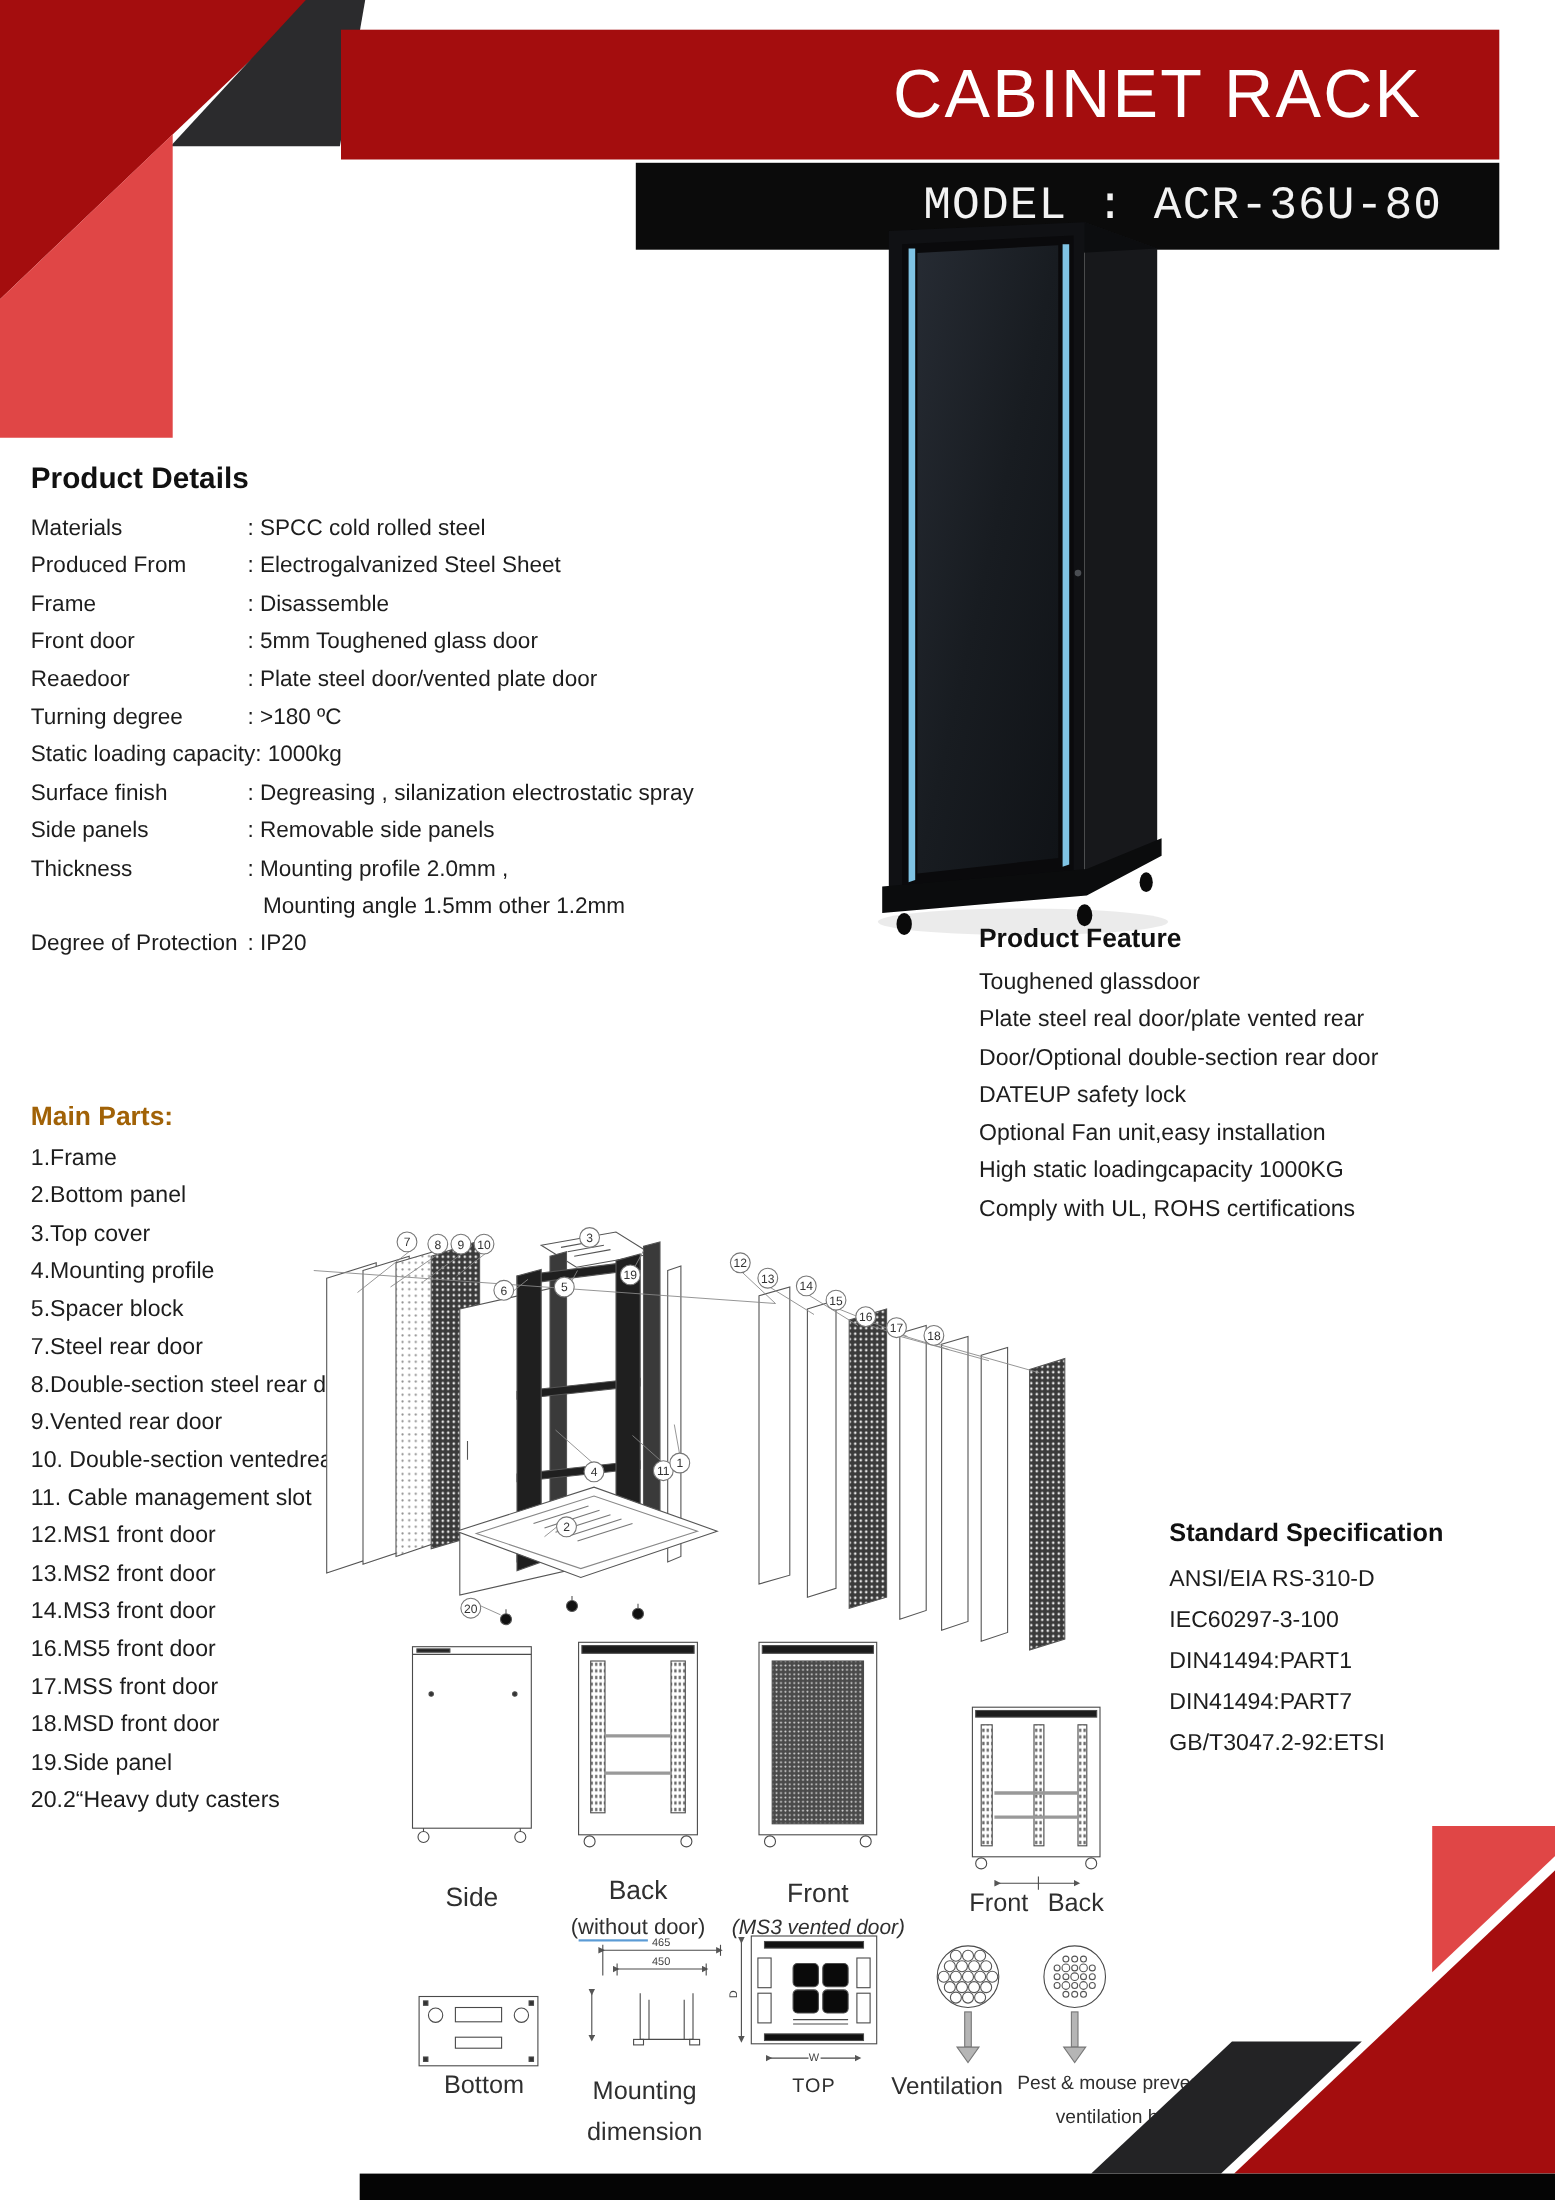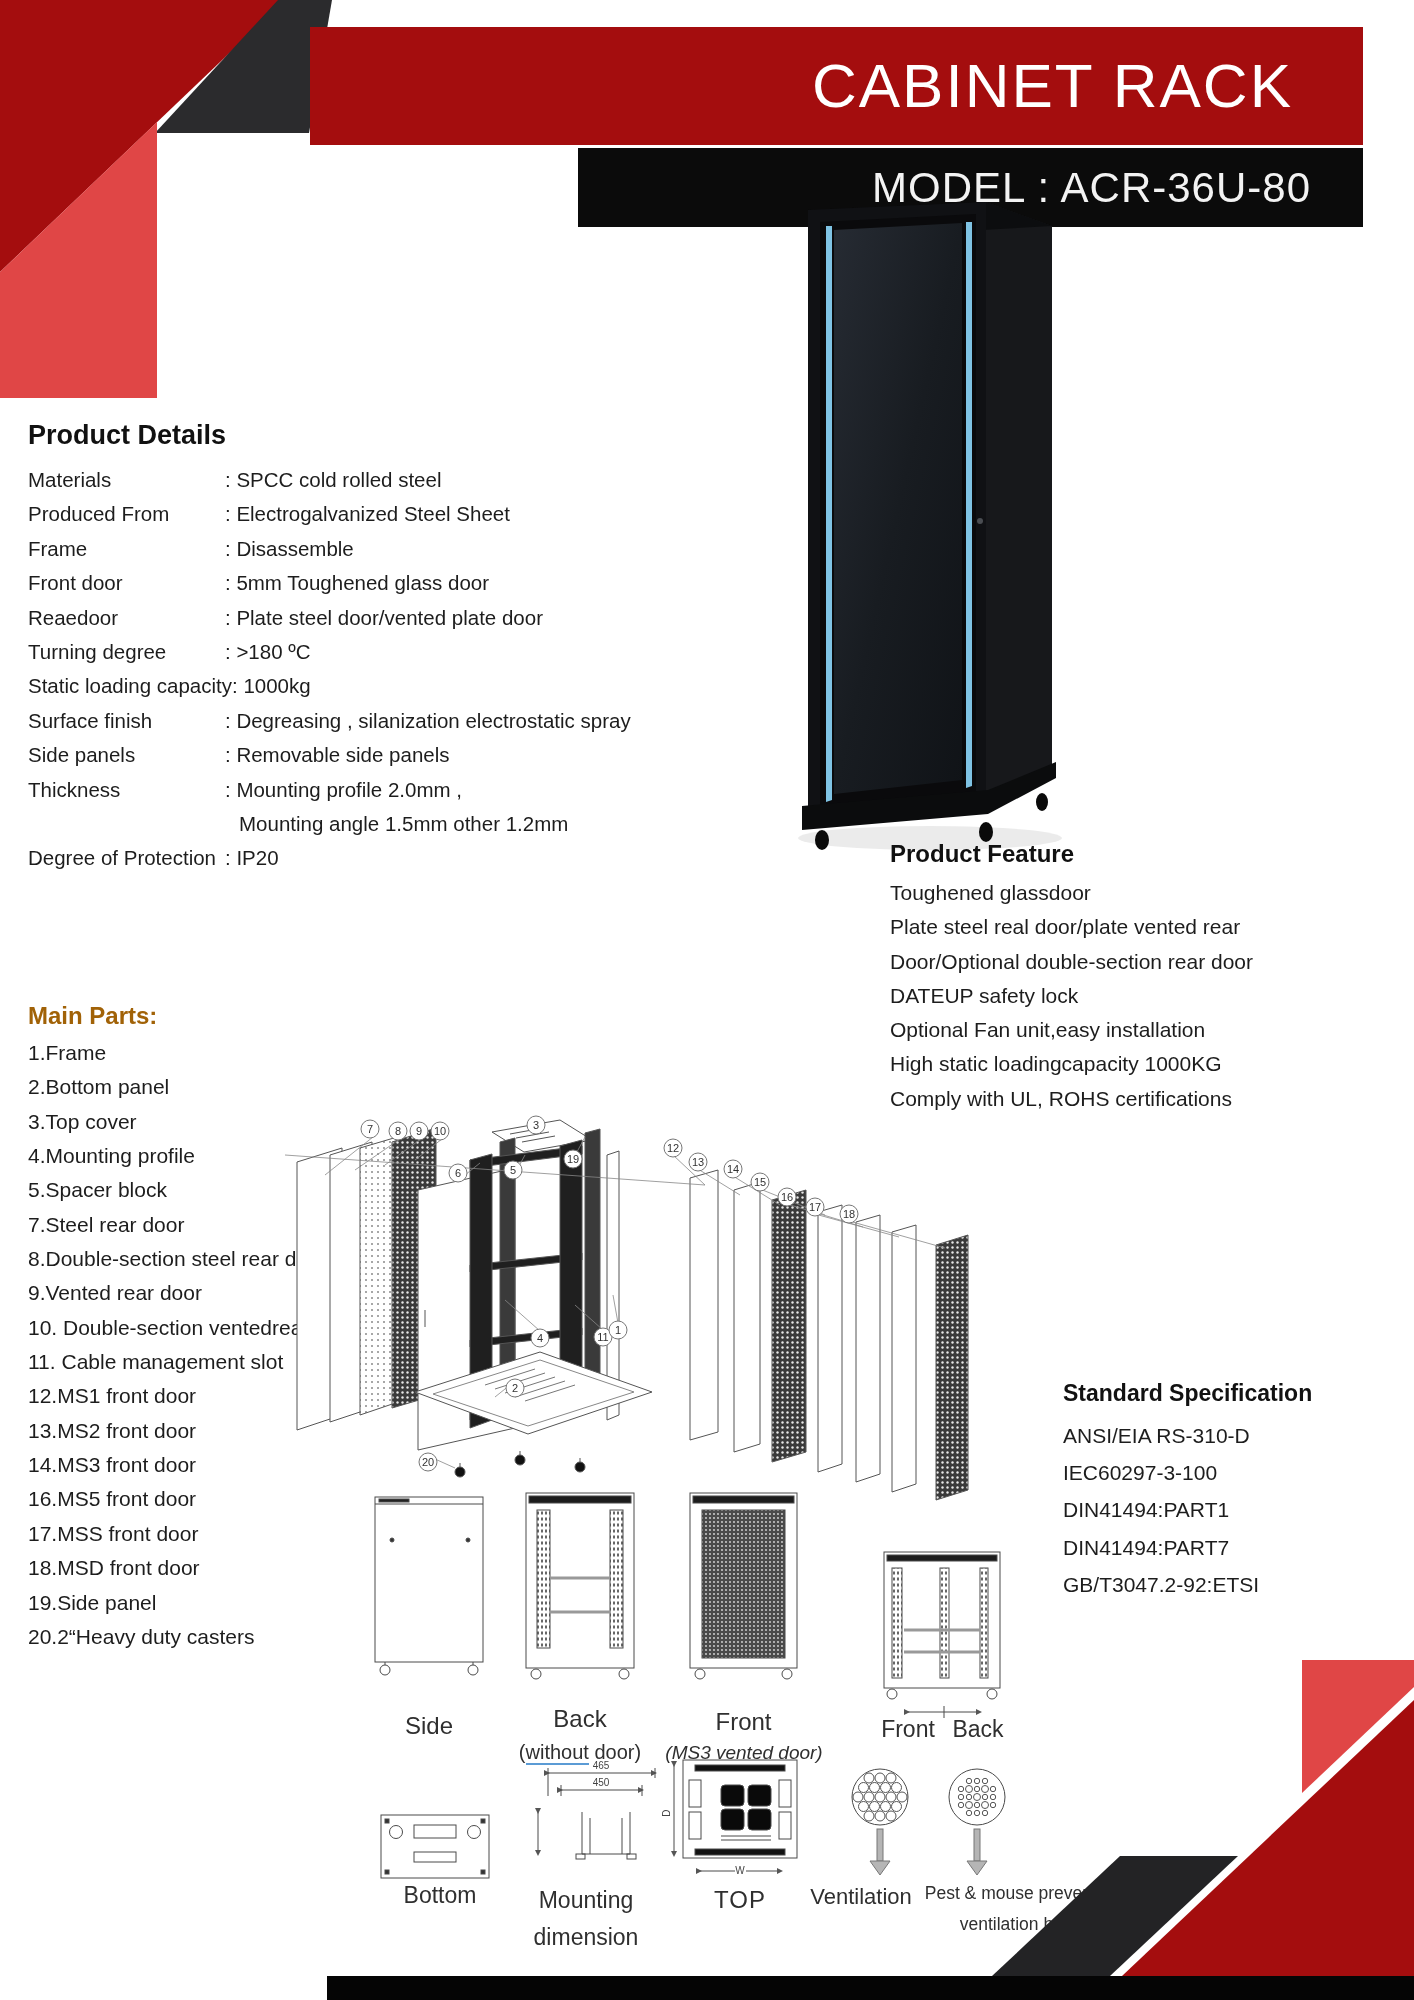--- a/index.html
+++ b/index.html
@@ -6,21 +6,21 @@
   .page{position:relative;width:1414px;height:2000px;background:#fff;overflow:hidden;
         font-family:"Liberation Sans", sans-serif;color:#1c1c1c;}
   .abs{position:absolute;}
 
   
   .banner-red{left:310px;top:27px;width:1053px;height:118px;background:#a40d0e;}
   .banner-red .title{display:block;text-align:right;padding-right:70px;line-height:118px;
         font-size:62px;letter-spacing:2px;color:#fff;font-weight:400;}
   .banner-black{left:578px;top:148px;width:785px;height:79px;background:#0b0b0b;}
   .banner-black .model{display:block;text-align:right;padding-right:52px;line-height:79px;
-        font-size:42px;letter-spacing:1px;color:#f3f3f3;font-family:Liberation Sans, sans-serif;}
+        font-size:42px;letter-spacing:1px;color:#f3f3f3;font-family:Liberation Mono, monospace;}
 
   
   .pd{left:28px;top:404px;width:668px;margin-top:16px;}
   .pd h2{margin:0 0 12px 0;font-size:27px;font-weight:700;color:#111;}
   .pd-row{display:flex;font-size:20.5px;line-height:34.4px;color:#1d1d1d;}
   .pd-label{flex:0 0 auto;min-width:197px;}
   .pd-val2{padding-left:14px;}
 
   
   .feature{left:890px;top:840px;width:524px;}
@@ -42,21 +42,21 @@
   .lbl-side{left:375px;top:1712px;width:108px;font-size:24px;}
   .lbl-back{left:526px;top:1705px;width:108px;font-size:24px;}
   .lbl-back-sub{left:500px;top:1741px;width:160px;font-size:20px;}
   .lbl-back-sub .u-blue{border-bottom:2px solid #5b9bd5;}
   .lbl-front{left:690px;top:1708px;width:107px;font-size:24px;}
   .lbl-front-sub{left:662px;top:1742px;width:164px;font-size:19px;font-style:italic;}
   .lbl-front2{left:868px;top:1716px;width:80px;font-size:23px;}
   .lbl-back2{left:938px;top:1716px;width:80px;font-size:23px;}
   .lbl-bottom{left:386px;top:1882px;width:108px;font-size:23px;}
   .lbl-mount{left:528px;top:1882px;width:116px;font-size:23px;line-height:37px;}
-  .lbl-top{left:683px;top:1886px;width:114px;font-size:24px;letter-spacing:1px;}
+  .lbl-top{left:683px;top:1886px;width:114px;font-size:18px;letter-spacing:1px;}
   .lbl-vent{left:806px;top:1884px;width:110px;font-size:22px;}
   .lbl-pest{left:920px;top:1878px;width:205px;font-size:17.5px;line-height:31px;}
 
   .black-strip{left:327px;top:1976px;width:1087px;height:24px;background:#050505;}
 
   svg{display:block;}
   .callout-num{font-size:11px;fill:#333;}
   .dim-txt{font-size:10px;fill:#444;}
 </style>
 </head>

